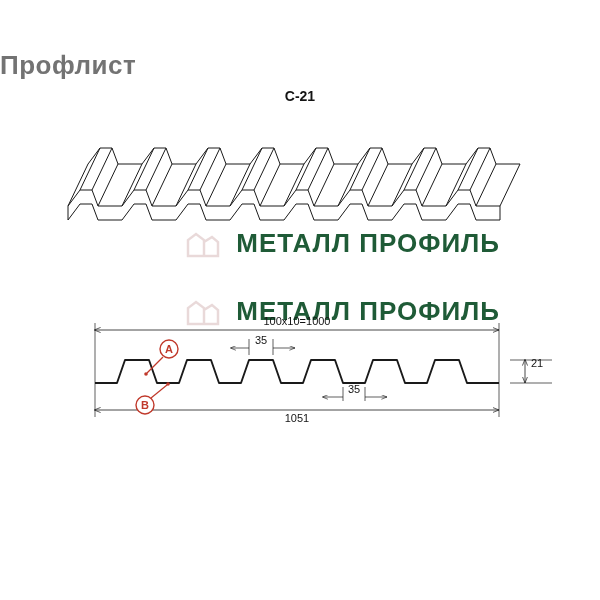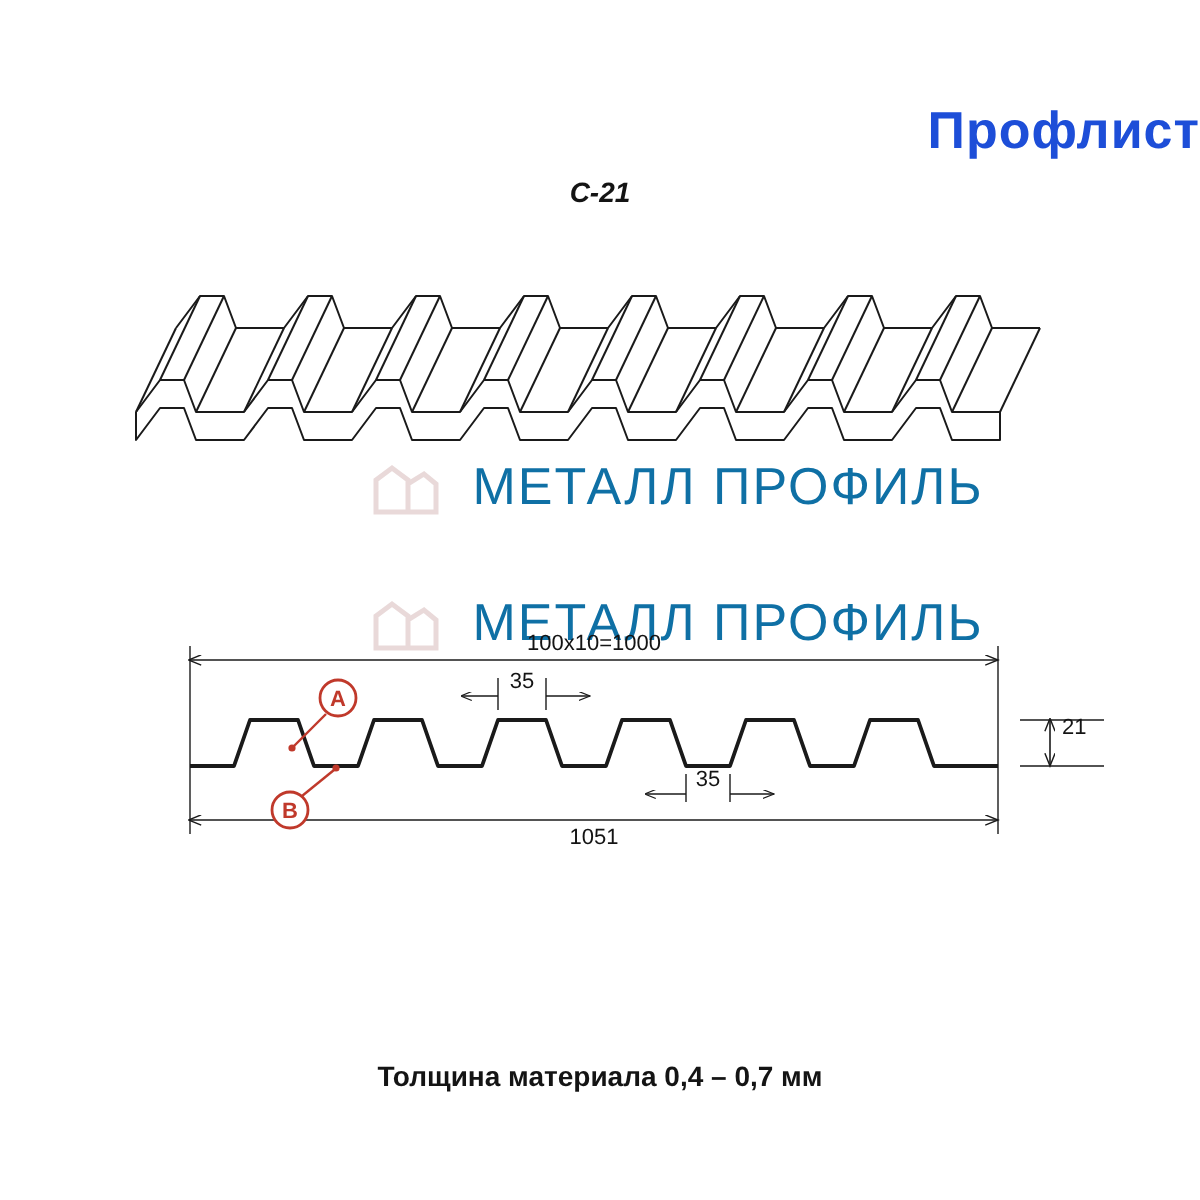--- a/index.html
+++ b/index.html
@@ -18,36 +18,35 @@
   .page {
     position: relative;
     width: 600px;
     height: 600px;
   }
   .title {
     position: absolute;
     top: 50px;
     left: 0;
     width: 600px;
-    text-align: right;
+    text-align: left;
     font-size: 26px;
     font-weight: bold;
     letter-spacing: 0.5px;
-    color: #1d4ed8;
+    color: #737373;
   }
   .subtitle {
     position: absolute;
     top: 88px;
     left: 0;
     width: 600px;
     text-align: center;
     font-size: 14px;
     font-weight: bold;
     color: #141414;
-    font-style: italic;
   }
   .footer-note {
     position: absolute;
     top: 530px;
     left: 0;
     width: 600px;
     text-align: center;
     font-size: 14px;
     font-weight: bold;
     color: #141414;
@@ -62,22 +61,22 @@
   .draw-wrap {
     position: absolute;
     top: 305px;
     left: 55px;
     width: 500px;
     height: 130px;
   }
   .wm {
     position: absolute;
     pointer-events: none;
-    color: #0369a1;
-    font-weight: normal;
+    color: #14532d;
+    font-weight: bold;
     font-size: 26px;
     letter-spacing: 1px;
     white-space: nowrap;
     opacity: 0.95;
   }
   .wm1 { top: 228px; left: 186px; }
   .wm2 { top: 296px; left: 186px; }
   .wm-mark {
     display: inline-block;
     vertical-align: middle;
@@ -239,15 +238,14 @@
 
       <g>
         <circle cx="90" cy="100" r="9" fill="#ffffff" stroke="#c0392b" stroke-width="1.4"></circle>
         <text class="lbl-red" x="90" y="104" text-anchor="middle">B</text>
         <path d="M96,93 L112,80" fill="none" stroke="#c0392b" stroke-width="1.2"></path>
         <circle cx="113" cy="79" r="1.8" fill="#c0392b"></circle>
       </g>
     </svg>
   </div>
 
-  <div class="footer-note">Толщина материала 0,4 – 0,7 мм</div>
 
 </div>
 
 </body></html>

